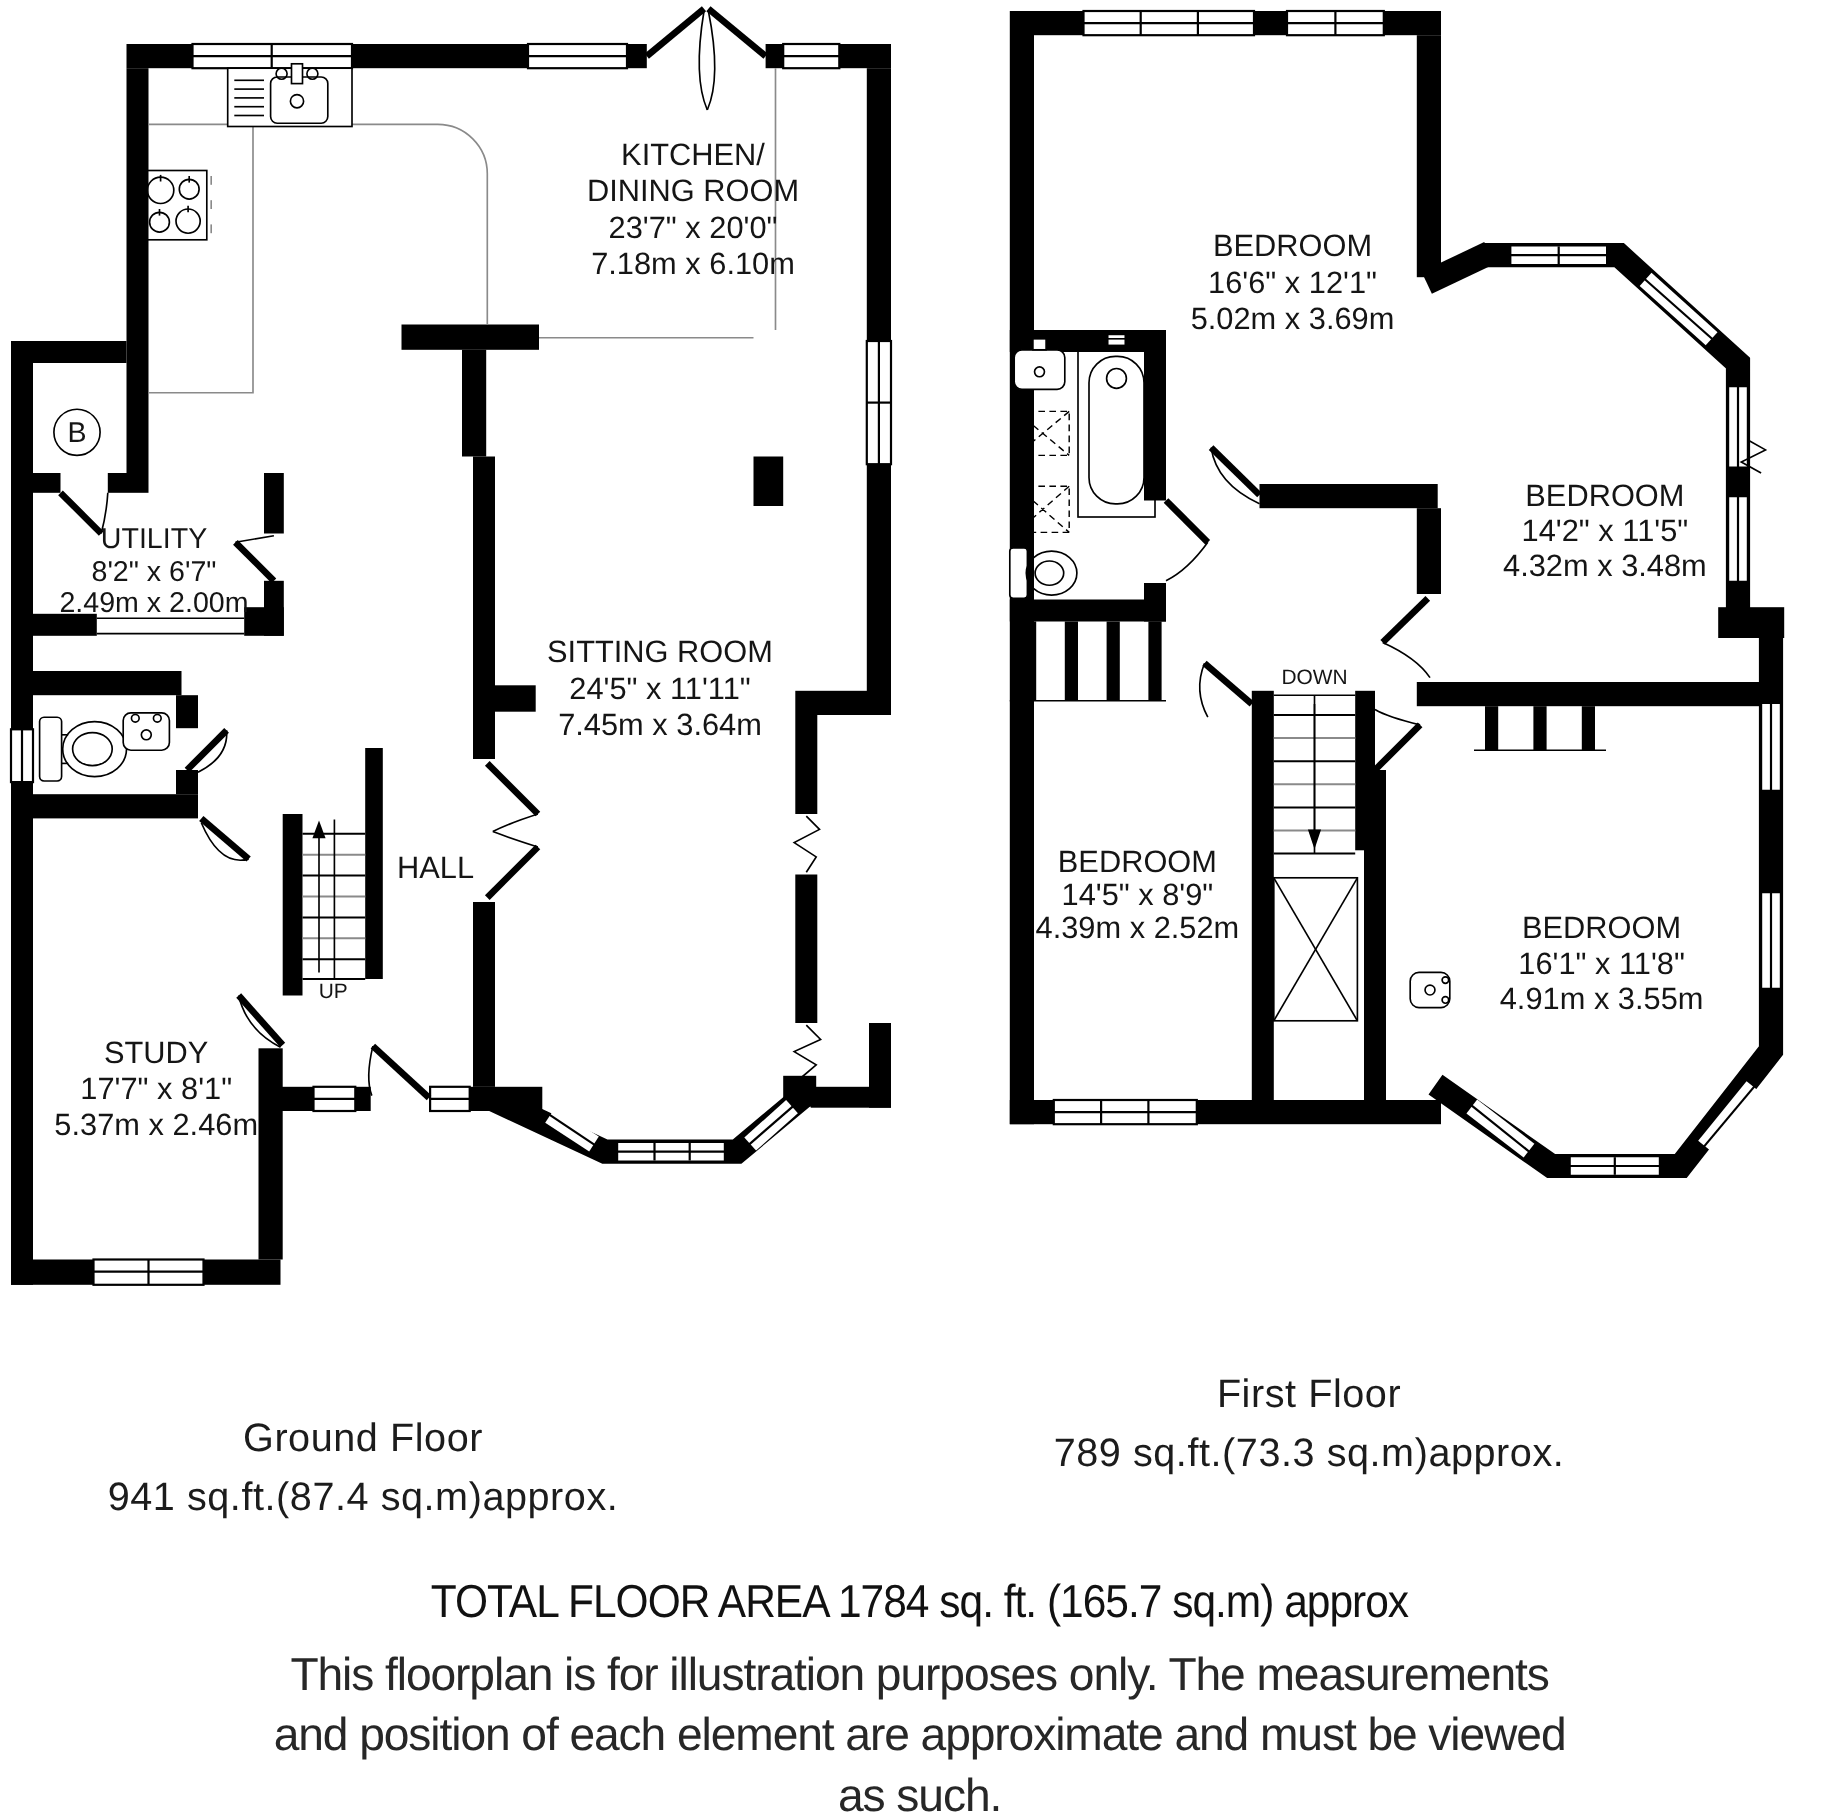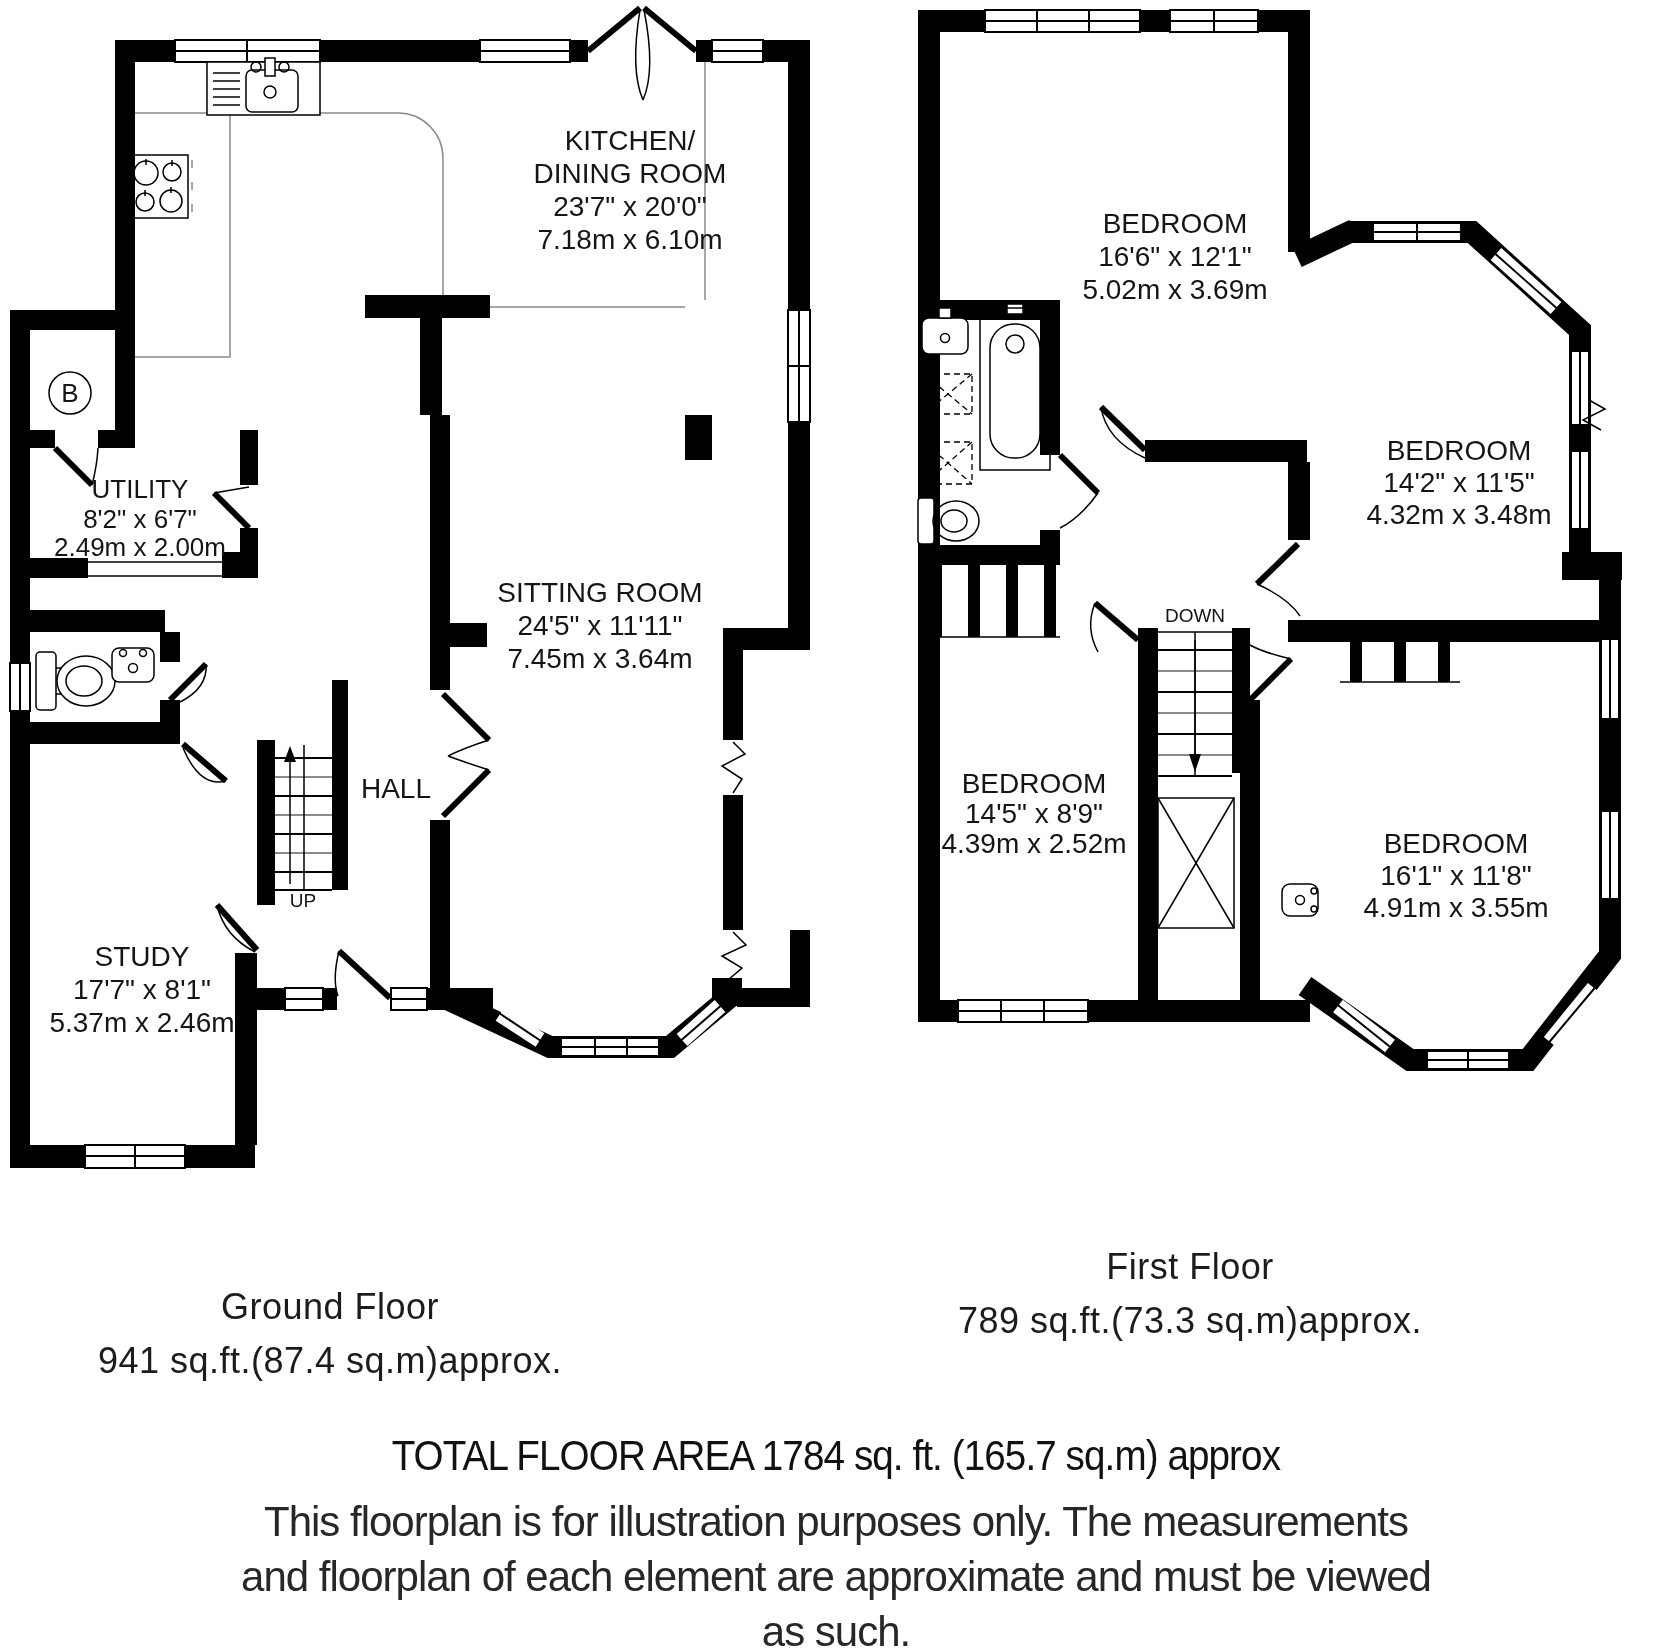--- a/index.html
+++ b/index.html
@@ -417,17 +417,17 @@
   <div>First Floor</div>
   <div>789 sq.ft.(73.3 sq.m)approx.</div>
 </div>
 
 <div class="total">
   <span>TOTAL FLOOR AREA 1784 sq. ft. (165.7 sq.m) approx</span>
 </div>
 
 <div class="disclaimer">
   <div>This floorplan is for illustration purposes only. The measurements</div>
-  <div>and floorplan of each element are approximate and must be viewed</div>
+  <div>and position of each element are approximate and must be viewed</div>
   <div>as such.</div>
 </div>
 
 </div>
 
 </body></html>

